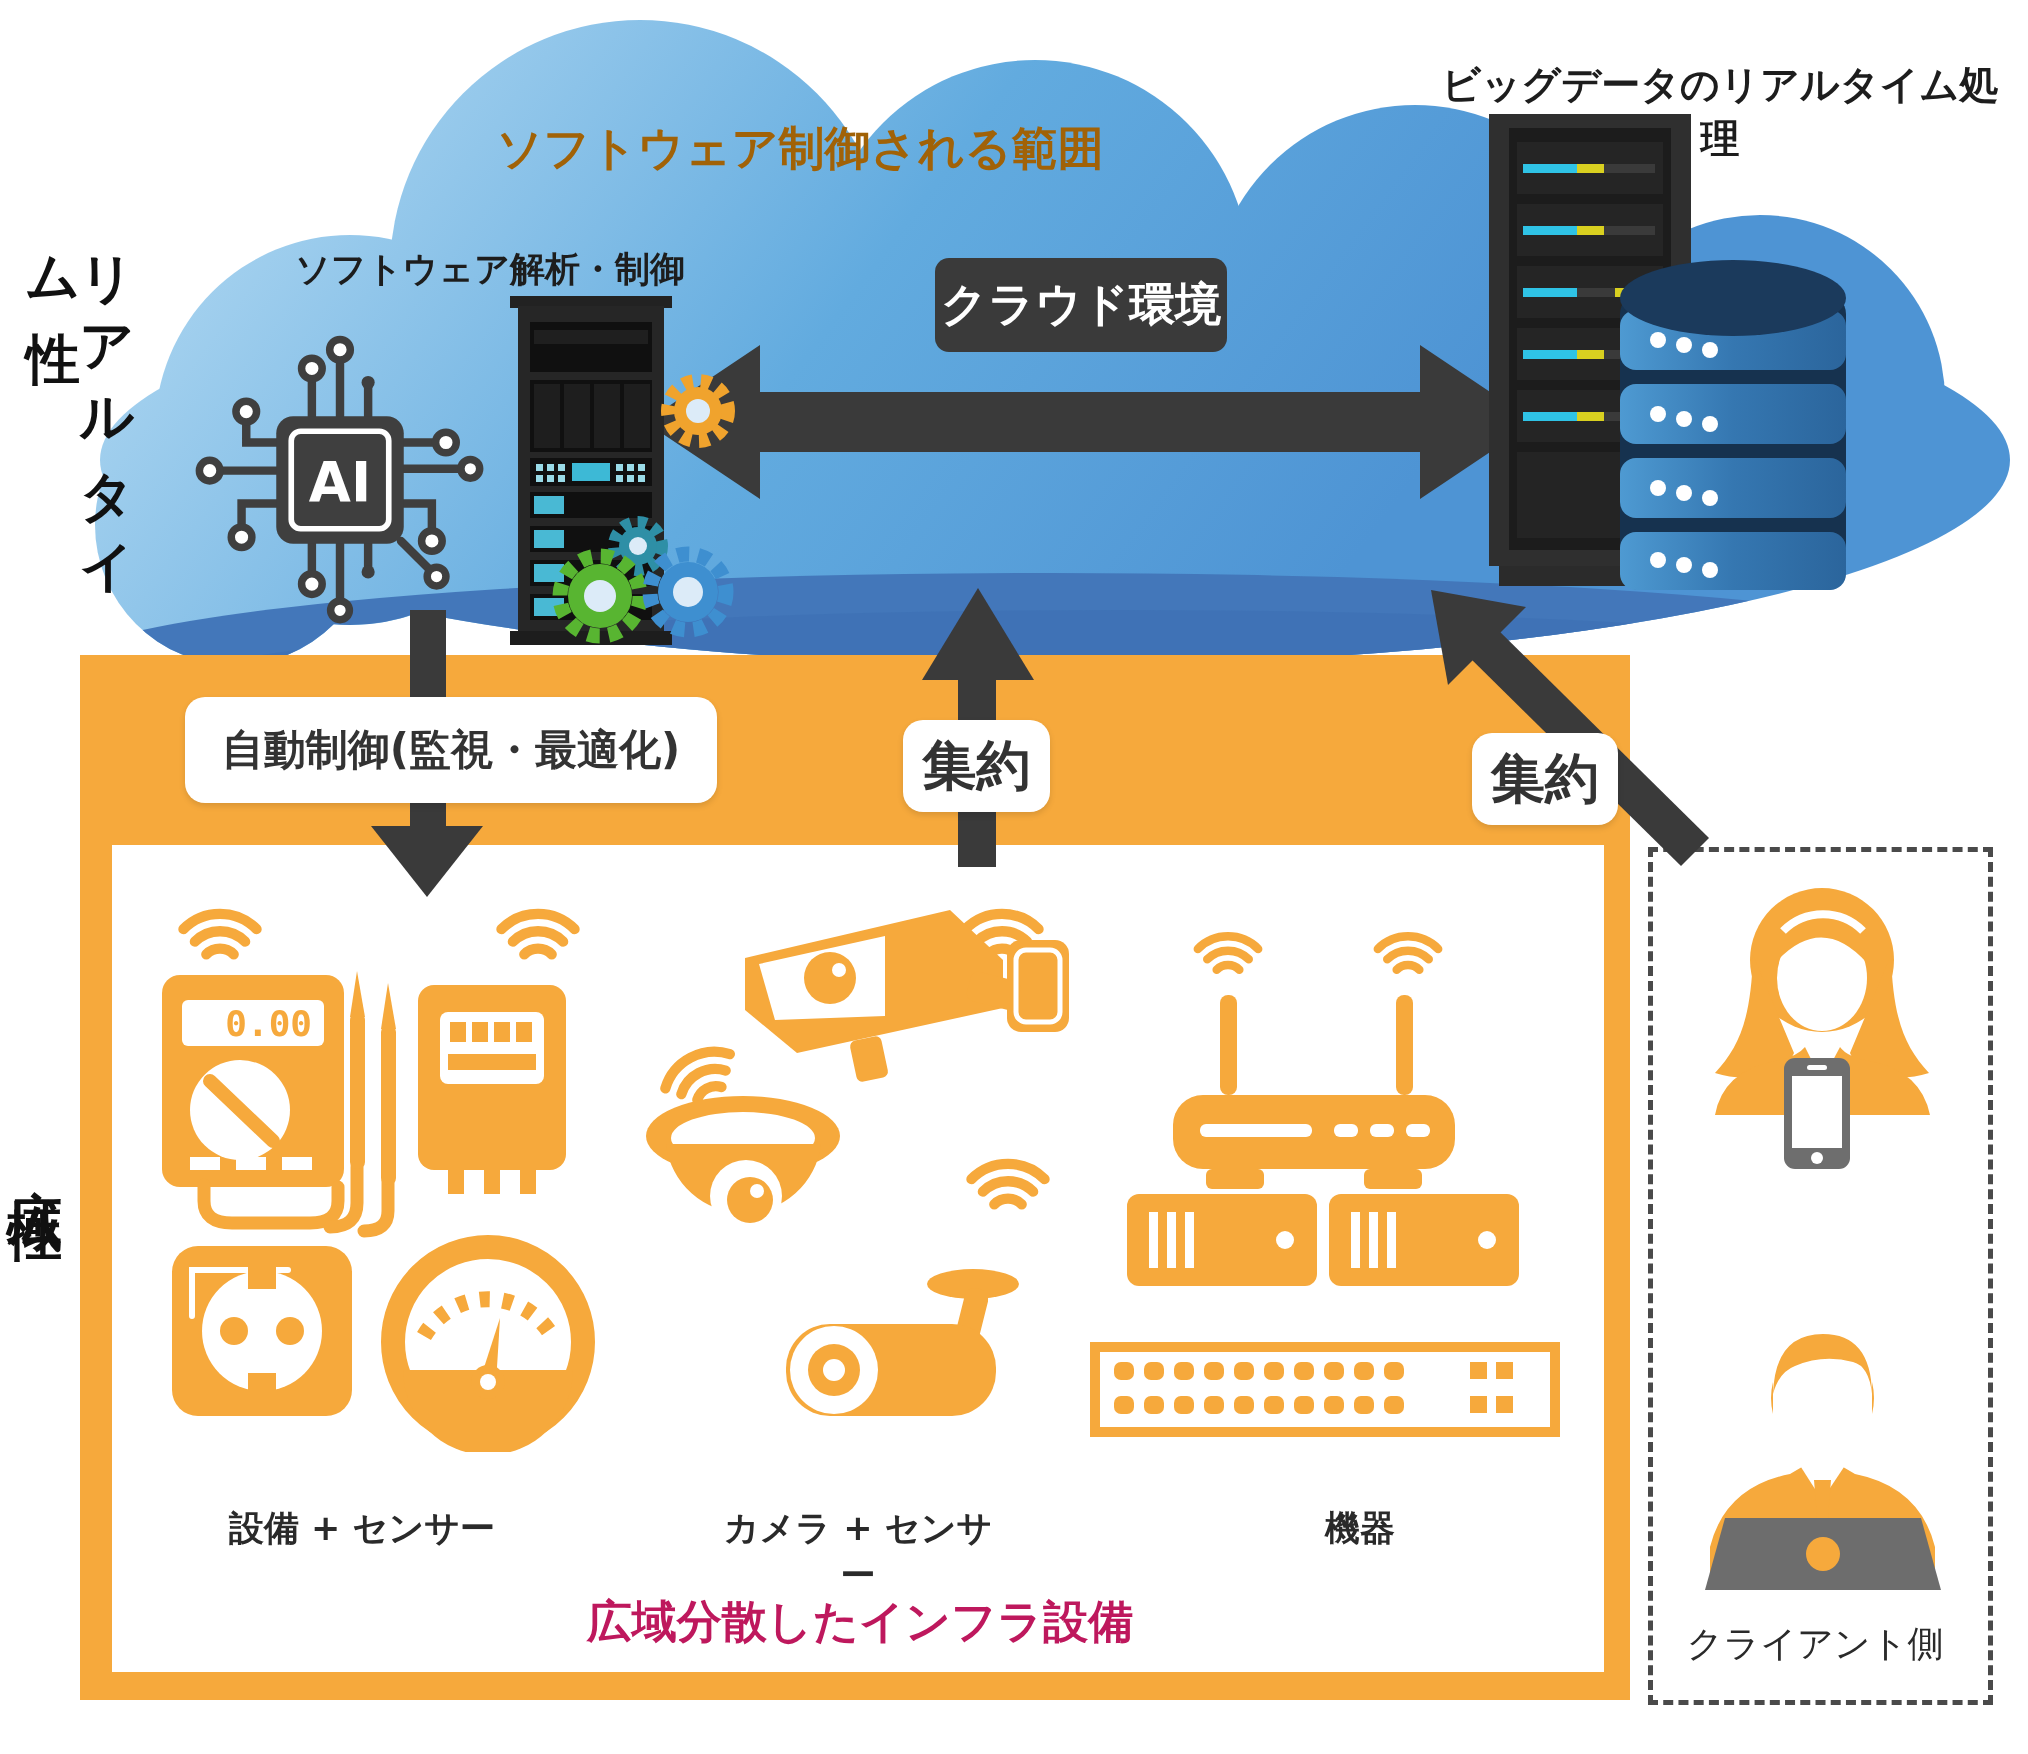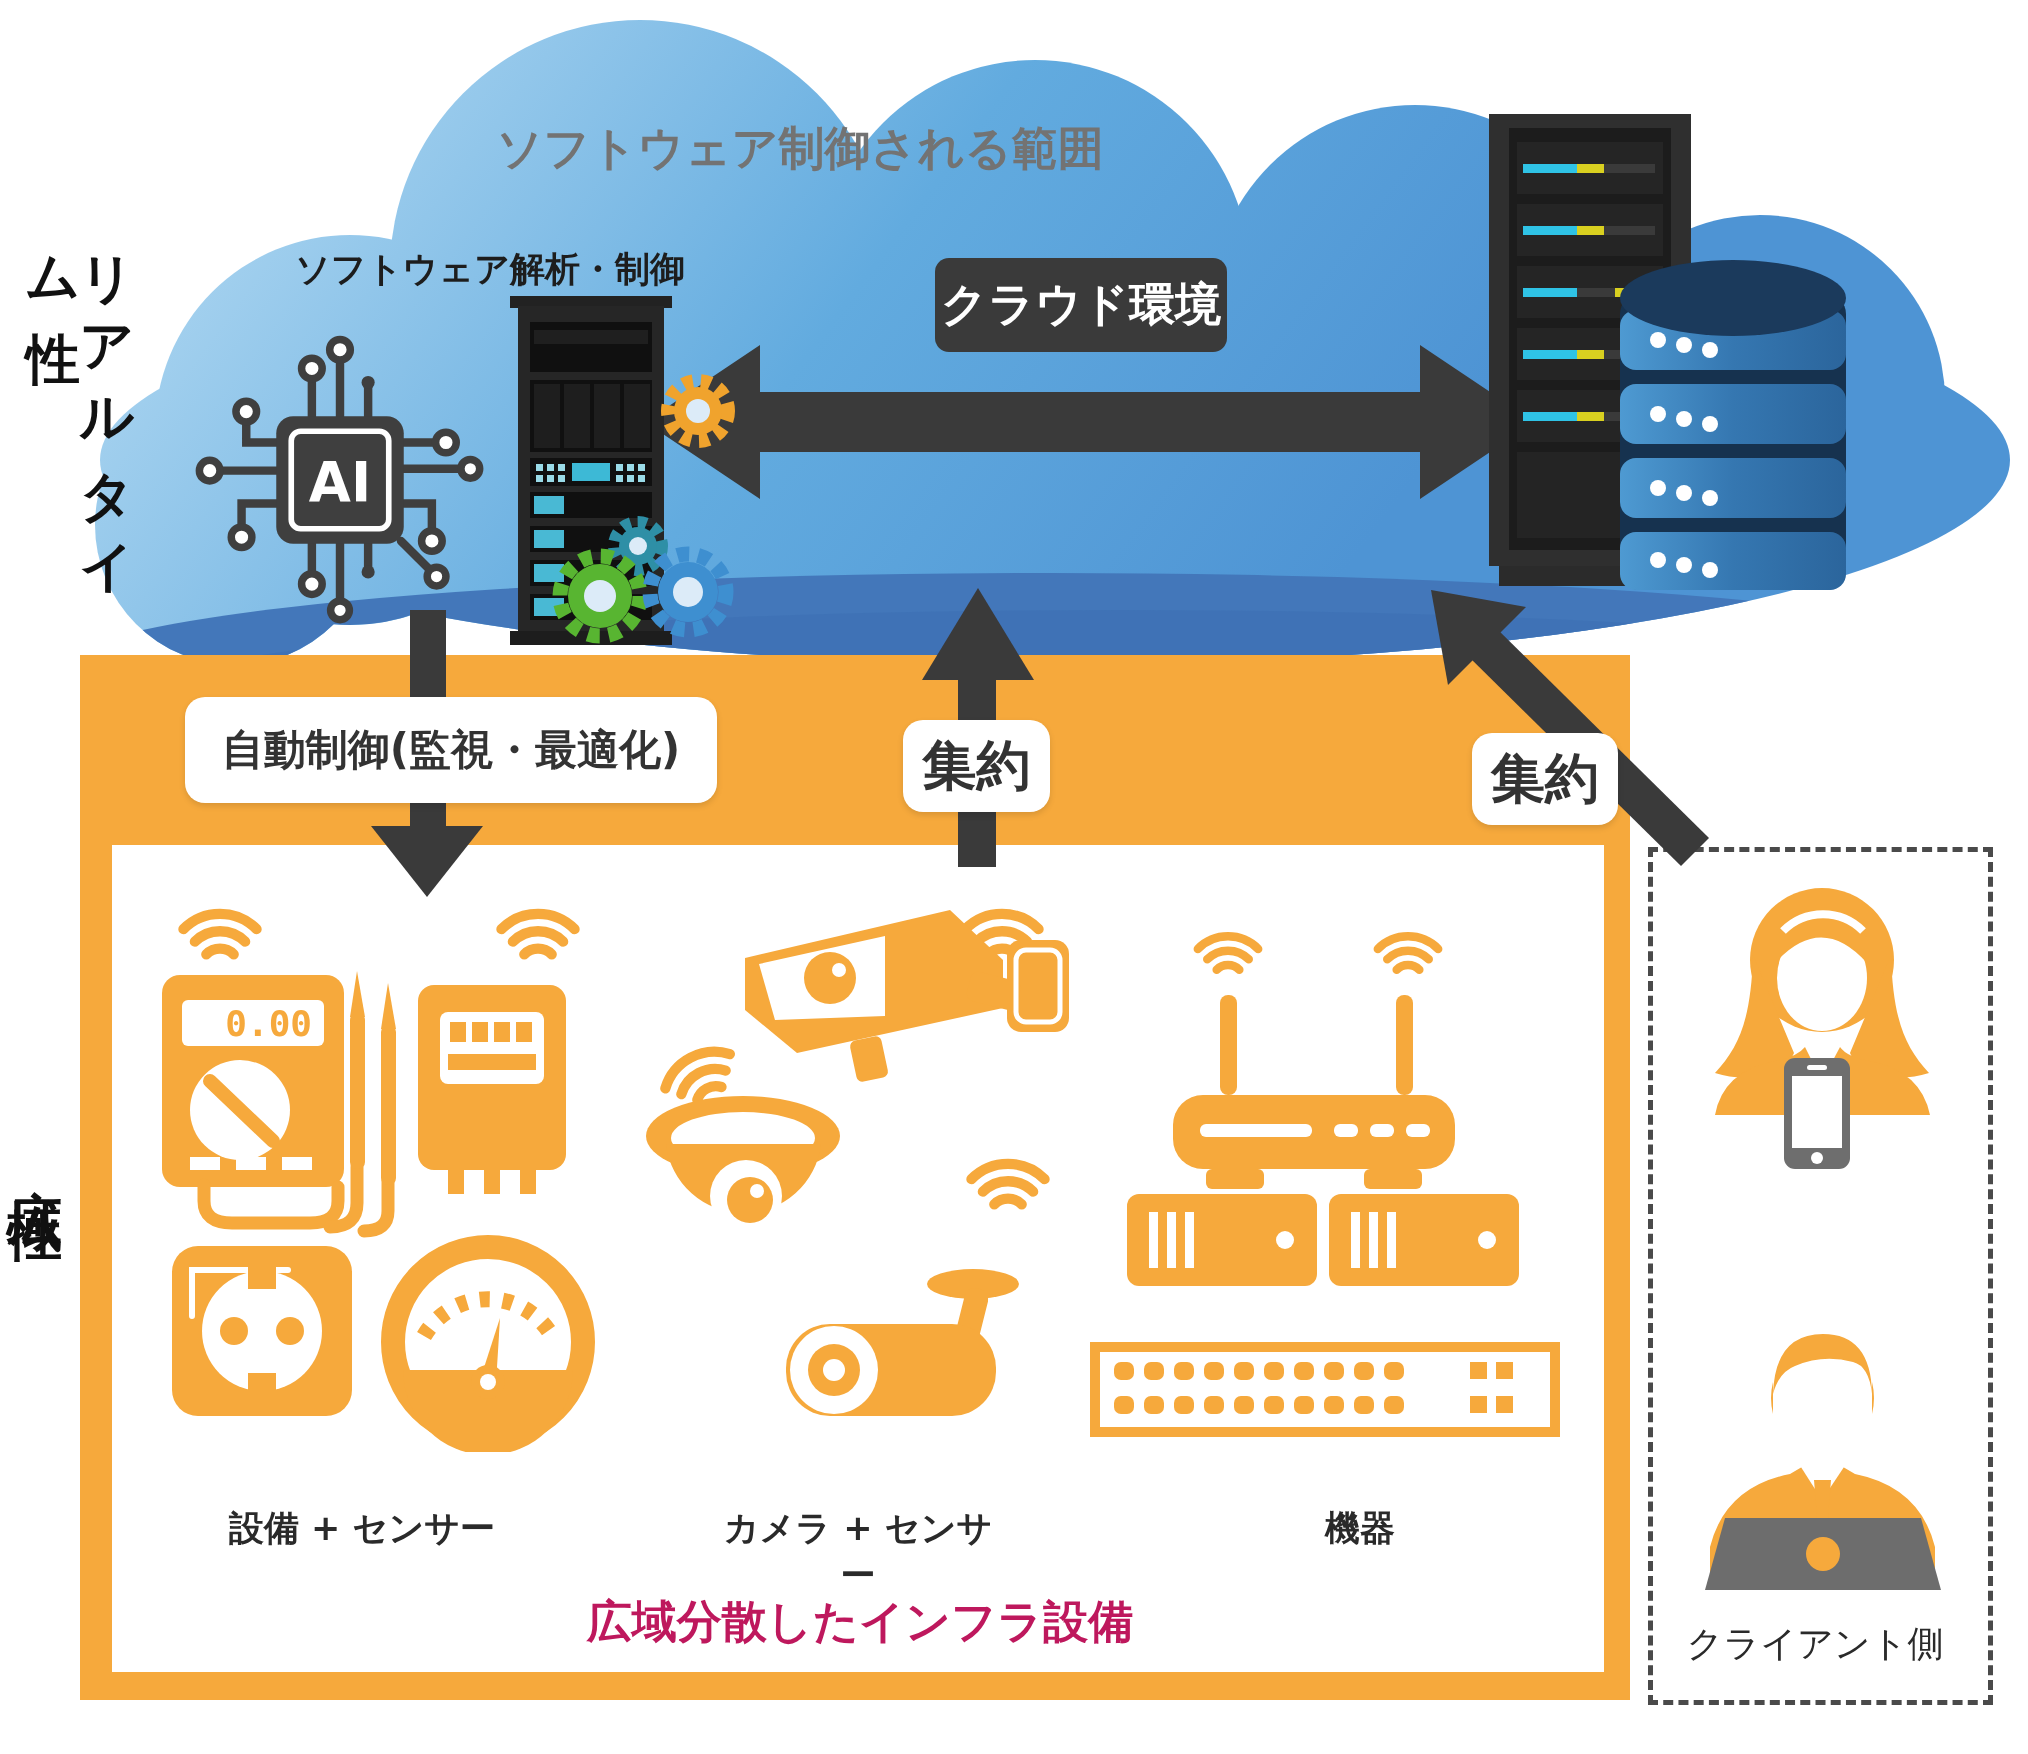--- a/index.html
+++ b/index.html
@@ -5,21 +5,21 @@
   html,body{margin:0;padding:0;background:#ffffff;}
   body{font-family:"DejaVu Sans","Liberation Sans",sans-serif;}
   #stage{position:relative;width:2028px;height:1754px;background:#fff;overflow:hidden;}
   .abs{position:absolute;}
   .layer{position:absolute;left:0;top:0;width:2028px;height:1754px;pointer-events:none;}
   .center{text-align:center;}
   .vlabel{
     writing-mode:vertical-rl;text-orientation:upright;
     font-weight:800;font-size:54px;color:#111;letter-spacing:10px;line-height:1;
   }
-  .cloud-title{font-size:46px;font-weight:800;color:#737373;}
+  .cloud-title{font-size:46px;font-weight:800;color:#a16207;}
   .bigdata-label{font-size:39px;font-weight:800;color:#1d1d1d;}
   .software-label{font-size:35px;font-weight:700;color:#1d1d1d;}
   .badge-dark{
     background:#3A3A3A;border-radius:14px;color:#fff;font-size:46px;font-weight:800;
     display:flex;align-items:center;justify-content:center;
   }
   .pill-white{
     background:#fff;border-radius:20px;color:#333;font-weight:700;
     display:flex;align-items:center;justify-content:center;
     box-shadow:0 3px 6px rgba(0,0,0,.12);
@@ -89,20 +89,21 @@
         <polygon points="1709,838 1494,626 1466,654 1681,866"></polygon>
         <polygon points="1526,607 1431,590 1448,685"></polygon>
       </g>
     </g>
   </svg>
 
   <div class="abs vlabel" style="left:26px;top:218px;height:360px;">リアルタイム性</div>
   <div class="abs vlabel" style="left:8px;top:1145px;height:200px;">広域性</div>
 
   <div class="abs cloud-title center" style="left:400px;top:118px;width:800px;">ソフトウェア制御される範囲</div>
+  <div class="abs bigdata-label center" style="left:1430px;top:58px;width:580px;">ビッグデータのリアルタイム処理</div>
   <div class="abs badge-dark" style="left:935px;top:258px;width:292px;height:94px;">クラウド環境</div>
 
   <div class="abs software-label center" style="left:290px;top:246px;width:400px;">ソフトウェア解析・制御</div>
 
   <div class="abs pill-white auto-pill" style="left:185px;top:697px;width:532px;height:106px;">自動制御(監視・最適化)</div>
   <div class="abs pill-white agg-pill" style="left:903px;top:720px;width:147px;height:92px;">集約</div>
   <div class="abs pill-white agg-pill" style="left:1472px;top:733px;width:146px;height:92px;">集約</div>
 
   <div class="abs group-label center" style="left:212px;top:1505px;width:300px;">設備 + センサー</div>
   <div class="abs group-label center" style="left:708px;top:1505px;width:300px;">カメラ + センサー</div>

